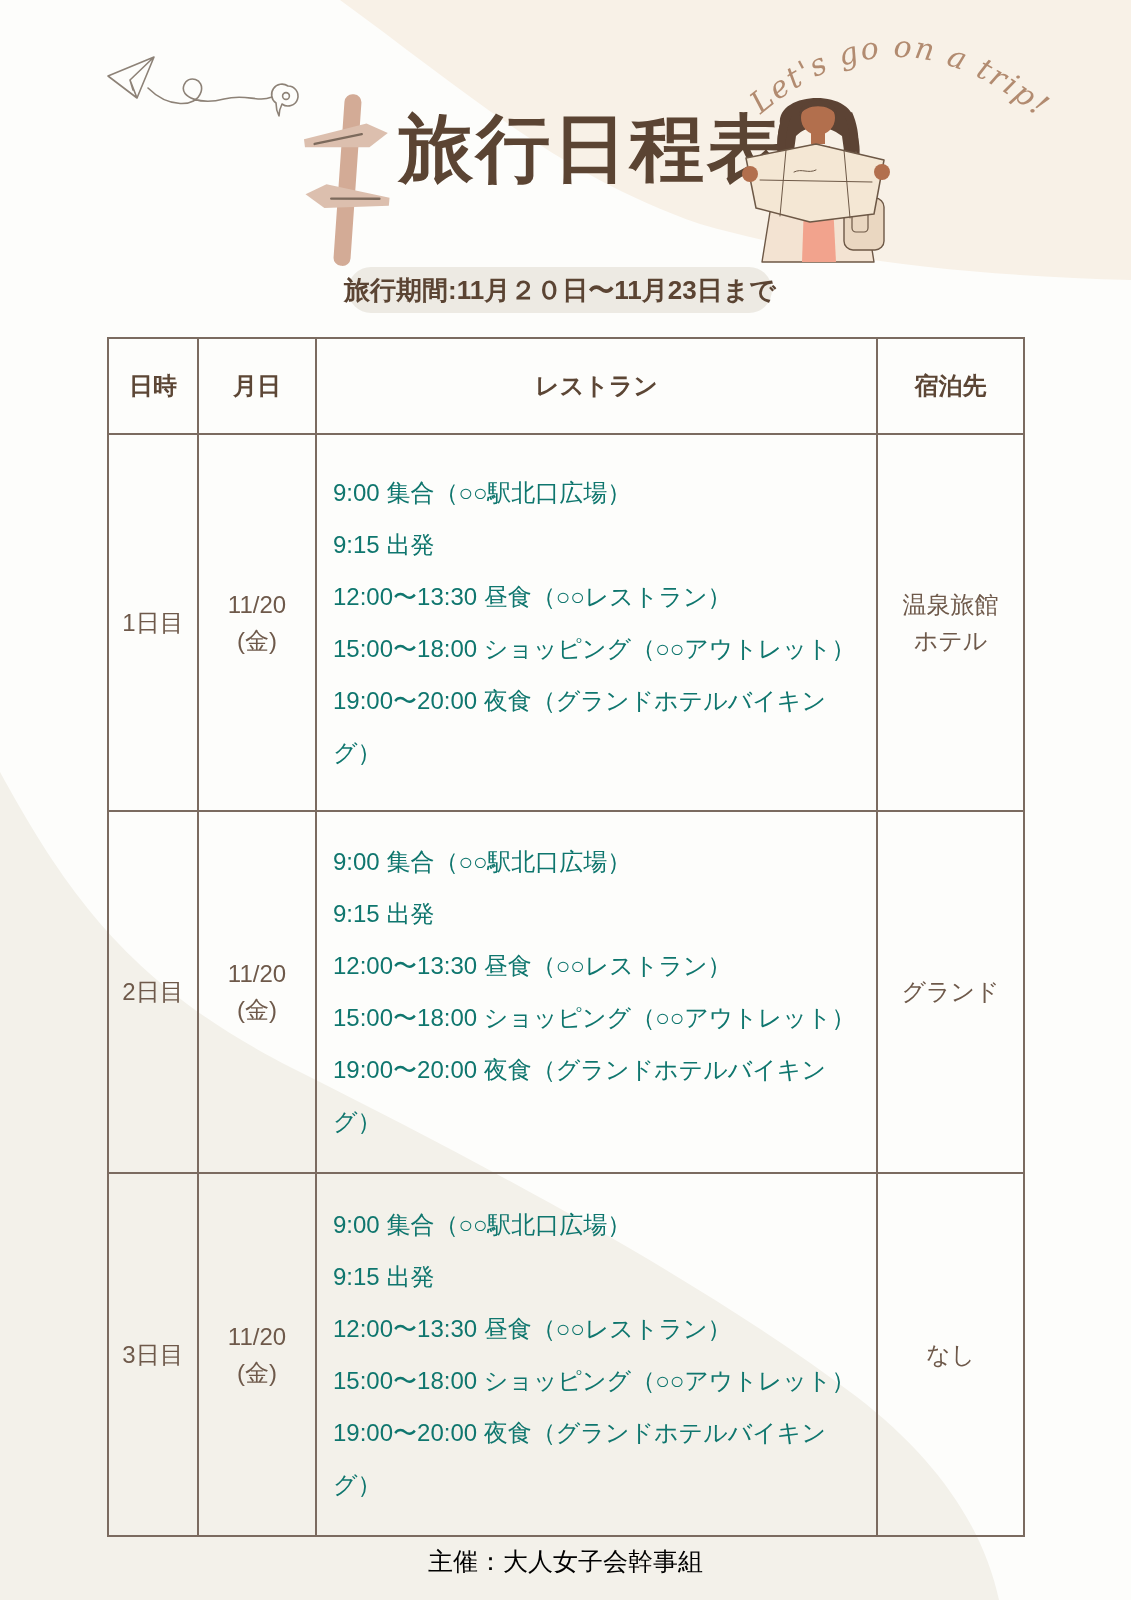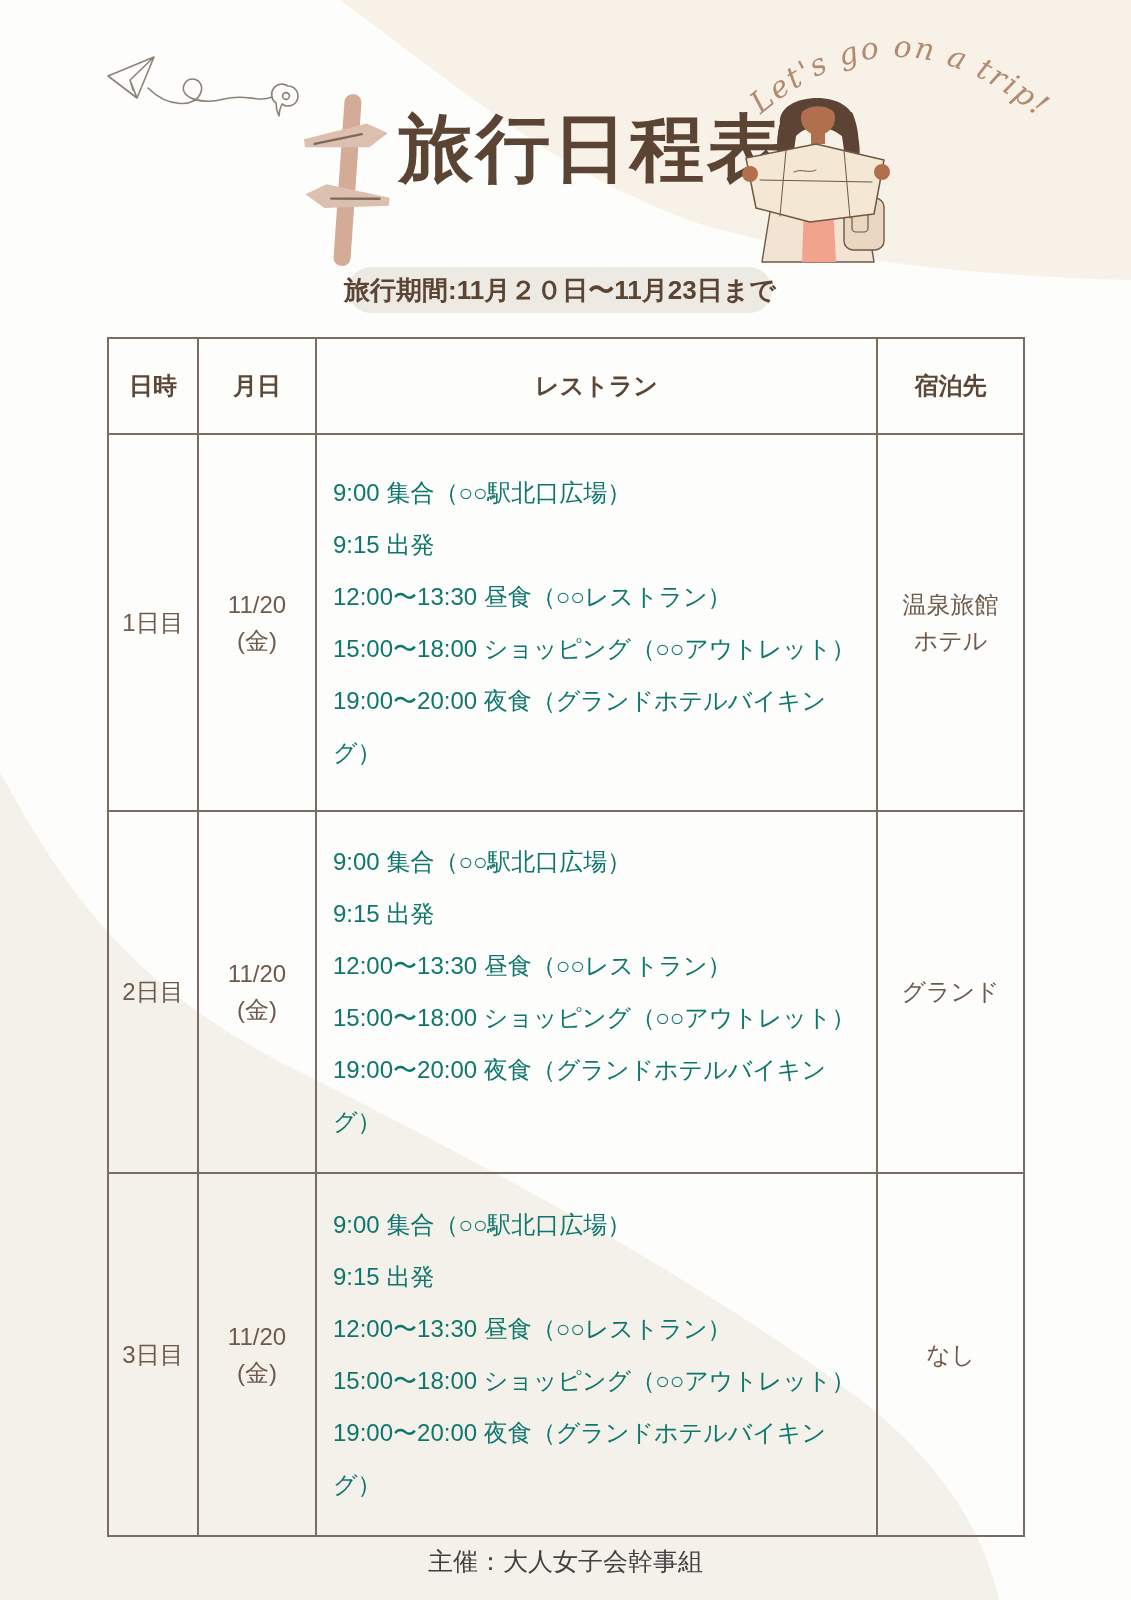--- a/index.html
+++ b/index.html
@@ -63,21 +63,21 @@
     font-size:24px;color:#0f766e;line-height:52px;
     padding-left:16px;padding-right:8px;
   }
   tbody tr:nth-child(1) td{height:373px;}
   tbody tr:nth-child(2) td{height:358px;}
   tbody tr:nth-child(3) td{height:359px;}
 
   
   .footer{
     left:0;top:1545px;width:1131px;text-align:center;
-    font-size:25px;color:#404040;
+    font-size:25px;color:#000000;
   }
 </style>
 </head>
 <body>
 
 <svg id="bg" class="abs" width="1131" height="1600" viewBox="0 0 1131 1600">
   <path d="M340,0 C470,95 560,175 700,224 C840,264 990,276 1131,280 L1131,0 Z" fill="#f8f1e7"></path>
   <path d="M0,772 C70,900 135,988 292,1068 C500,1172 712,1287 857,1397 C936,1458 983,1526 999,1600 L0,1600 Z" fill="#f3f1ea"></path>
 </svg>
 

